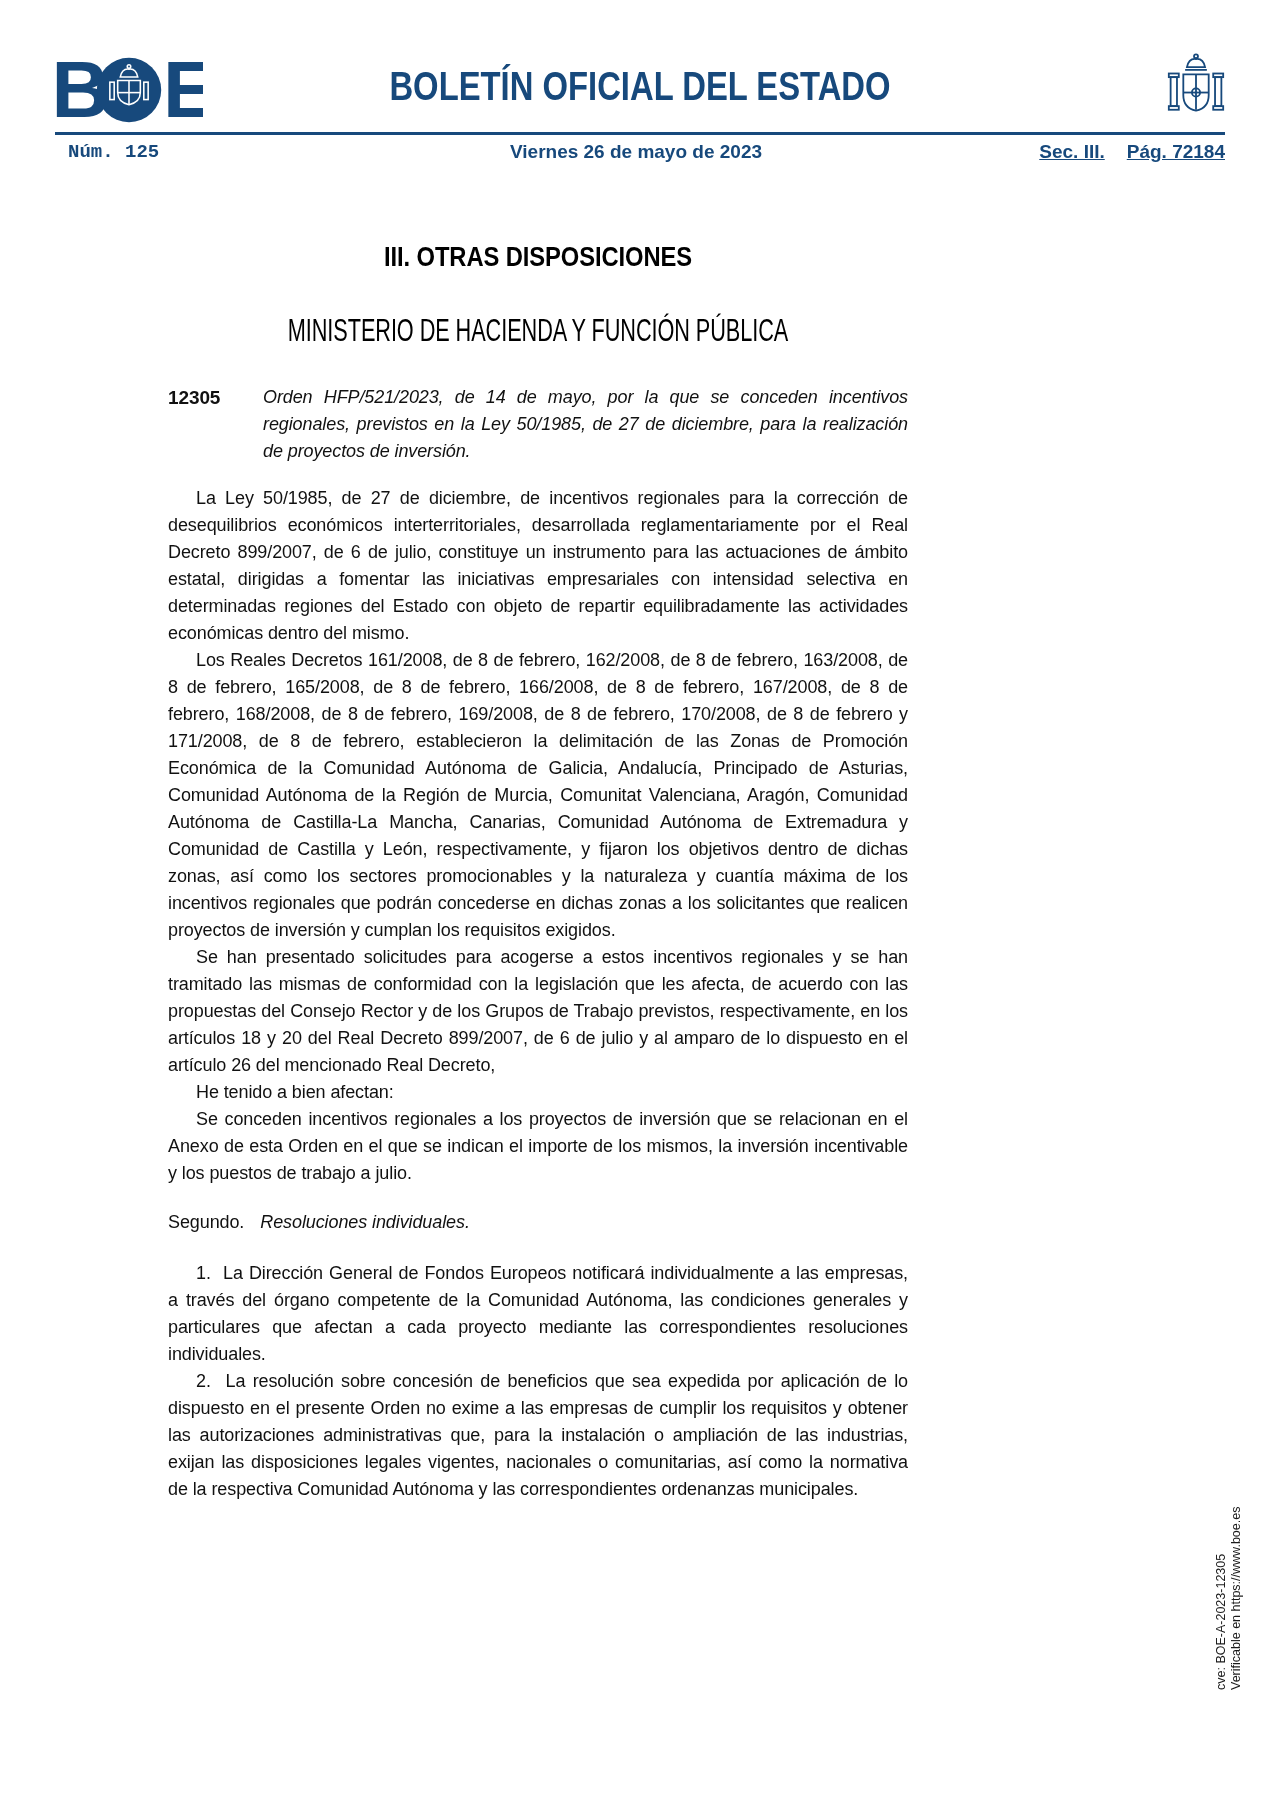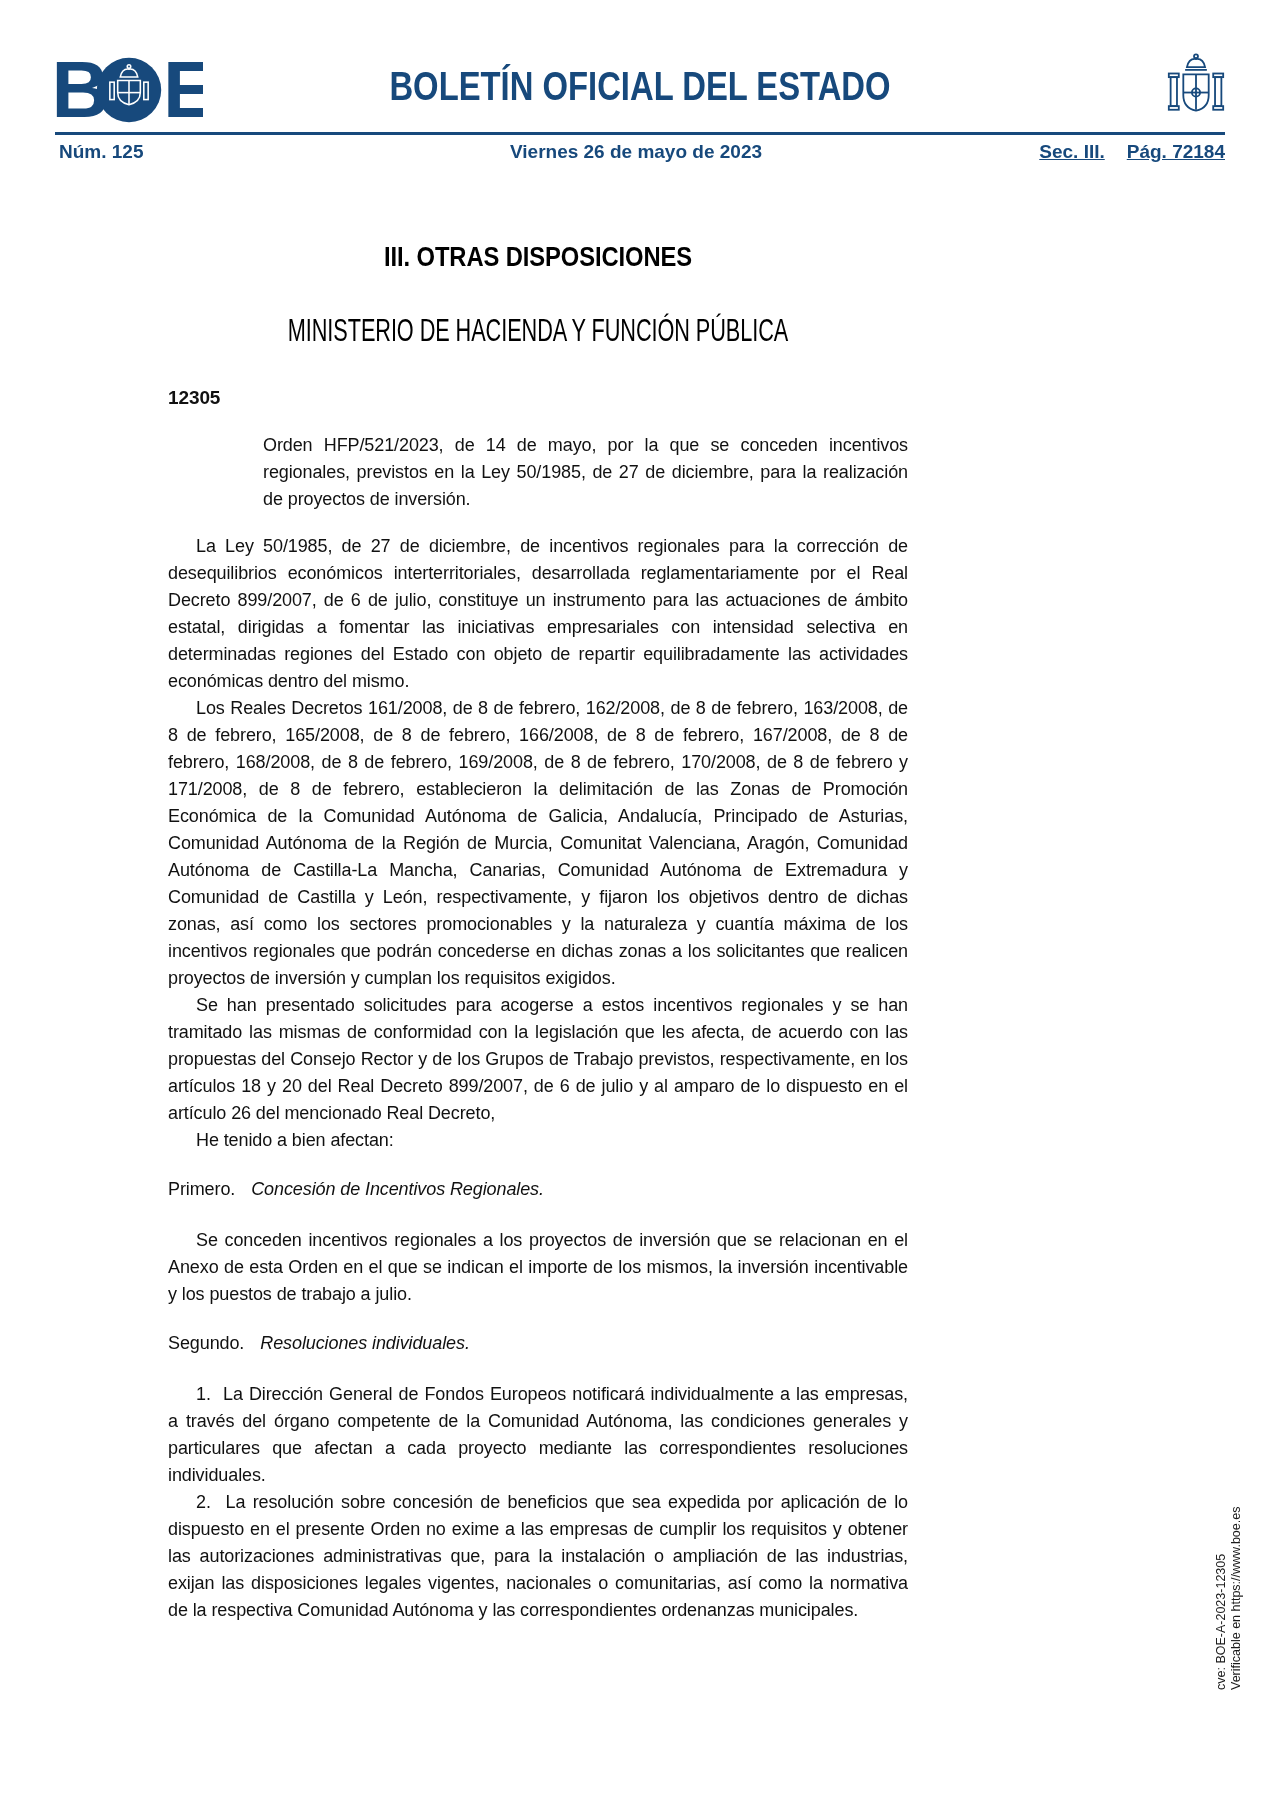--- a/index.html
+++ b/index.html
@@ -22,42 +22,42 @@
   .coat-of-arms { position:absolute; right:0; top:0; }
 
   .rule {
     position:absolute; left:55px; top:132px; width:1170px; height:3px;
     background:#17497C;
   }
   .strip {
     position:absolute; left:55px; top:141px; width:1170px; height:24px;
     font-size:19px; font-weight:bold; color:#17497C;
   }
-  .strip .issue { position:absolute; left:4px; top:0; }
+  .strip .issue { position:absolute; left:13px; top:0;font-family:Liberation Mono, monospace; }
   .strip .date  { position:absolute; left:0; right:8px; top:0; text-align:center; }
   .strip .secpage { position:absolute; right:0; top:0;text-decoration:underline; }
   .strip .secpage .sec { margin-right:22px; }
 
   
   .doc {
     position:absolute; left:168px; top:242px; width:740px;
     font-size:18px; line-height:27px; letter-spacing:-0.1px;
   }
   .section-heading {
     text-align:center; font-size:27px; line-height:30px; font-weight:bold;
     transform:scaleX(0.88); color:#000;
   }
   .ministry-heading {
     margin-top:42px; text-align:center; font-size:31px; line-height:34px;
     font-weight:400; transform:scaleX(0.70); white-space:nowrap; color:#000;
   }
   .item { display:flex; margin-top:36px; }
   .item-number { width:95px; font-weight:bold; font-size:19px; }
   .item-title {
-    flex:1; text-align:justify;margin-top:48px;
+    flex:1; font-style:italic; text-align:justify;
   }
   .para {
     text-align:justify; text-indent:28px;
   }
   .para.first { margin-top:20px; }
   .sec-heading { margin-top:22px; margin-bottom:24px; }
   .sec-heading .sec-label { font-style:normal; }
   .sec-heading .sec-title { font-style:italic; margin-left:16px; }
 
   
@@ -131,23 +131,20 @@
   <div class="item">
     <div class="item-number">12305</div>
     <div class="item-title">Orden HFP/521/2023, de 14 de mayo, por la que se conceden incentivos regionales, previstos en la Ley 50/1985, de 27 de diciembre, para la realización de proyectos de inversión.</div>
   </div>
 
   <p class="para first">La Ley 50/1985, de 27 de diciembre, de incentivos regionales para la corrección de desequilibrios económicos interterritoriales, desarrollada reglamentariamente por el Real Decreto 899/2007, de 6 de julio, constituye un instrumento para las actuaciones de ámbito estatal, dirigidas a fomentar las iniciativas empresariales con intensidad selectiva en determinadas regiones del Estado con objeto de repartir equilibradamente las actividades económicas dentro del mismo.</p>
   <p class="para">Los Reales Decretos 161/2008, de 8 de febrero, 162/2008, de 8 de febrero, 163/2008, de 8 de febrero, 165/2008, de 8 de febrero, 166/2008, de 8 de febrero, 167/2008, de 8 de febrero, 168/2008, de 8 de febrero, 169/2008, de 8 de febrero, 170/2008, de 8 de febrero y 171/2008, de 8 de febrero, establecieron la delimitación de las Zonas de Promoción Económica de la Comunidad Autónoma de Galicia, Andalucía, Principado de Asturias, Comunidad Autónoma de la Región de Murcia, Comunitat Valenciana, Aragón, Comunidad Autónoma de Castilla-La Mancha, Canarias, Comunidad Autónoma de Extremadura y Comunidad de Castilla y León, respectivamente, y fijaron los objetivos dentro de dichas zonas, así como los sectores promocionables y la naturaleza y cuantía máxima de los incentivos regionales que podrán concederse en dichas zonas a los solicitantes que realicen proyectos de inversión y cumplan los requisitos exigidos.</p>
   <p class="para">Se han presentado solicitudes para acogerse a estos incentivos regionales y se han tramitado las mismas de conformidad con la legislación que les afecta, de acuerdo con las propuestas del Consejo Rector y de los Grupos de Trabajo previstos, respectivamente, en los artículos 18 y 20 del Real Decreto 899/2007, de 6 de julio y al amparo de lo dispuesto en el artículo 26 del mencionado Real Decreto,</p>
   <p class="para">He tenido a bien afectan:</p>
 
-  <div class="sec-heading">
-    <span class="sec-label">Primero.</span><span class="sec-title">Concesión de Incentivos Regionales.</span>
-  </div>
   <p class="para">Se conceden incentivos regionales a los proyectos de inversión que se relacionan en el Anexo de esta Orden en el que se indican el importe de los mismos, la inversión incentivable y los puestos de trabajo a julio.</p>
 
   <div class="sec-heading">
     <span class="sec-label">Segundo.</span><span class="sec-title">Resoluciones individuales.</span>
   </div>
   <p class="para">1.&nbsp; La Dirección General de Fondos Europeos notificará individualmente a las empresas, a través del órgano competente de la Comunidad Autónoma, las condiciones generales y particulares que afectan a cada proyecto mediante las correspondientes resoluciones individuales.</p>
   <p class="para">2.&nbsp; La resolución sobre concesión de beneficios que sea expedida por aplicación de lo dispuesto en el presente Orden no exime a las empresas de cumplir los requisitos y obtener las autorizaciones administrativas que, para la instalación o ampliación de las industrias, exijan las disposiciones legales vigentes, nacionales o comunitarias, así como la normativa de la respectiva Comunidad Autónoma y las correspondientes ordenanzas municipales.</p>
 
 </div>
 

